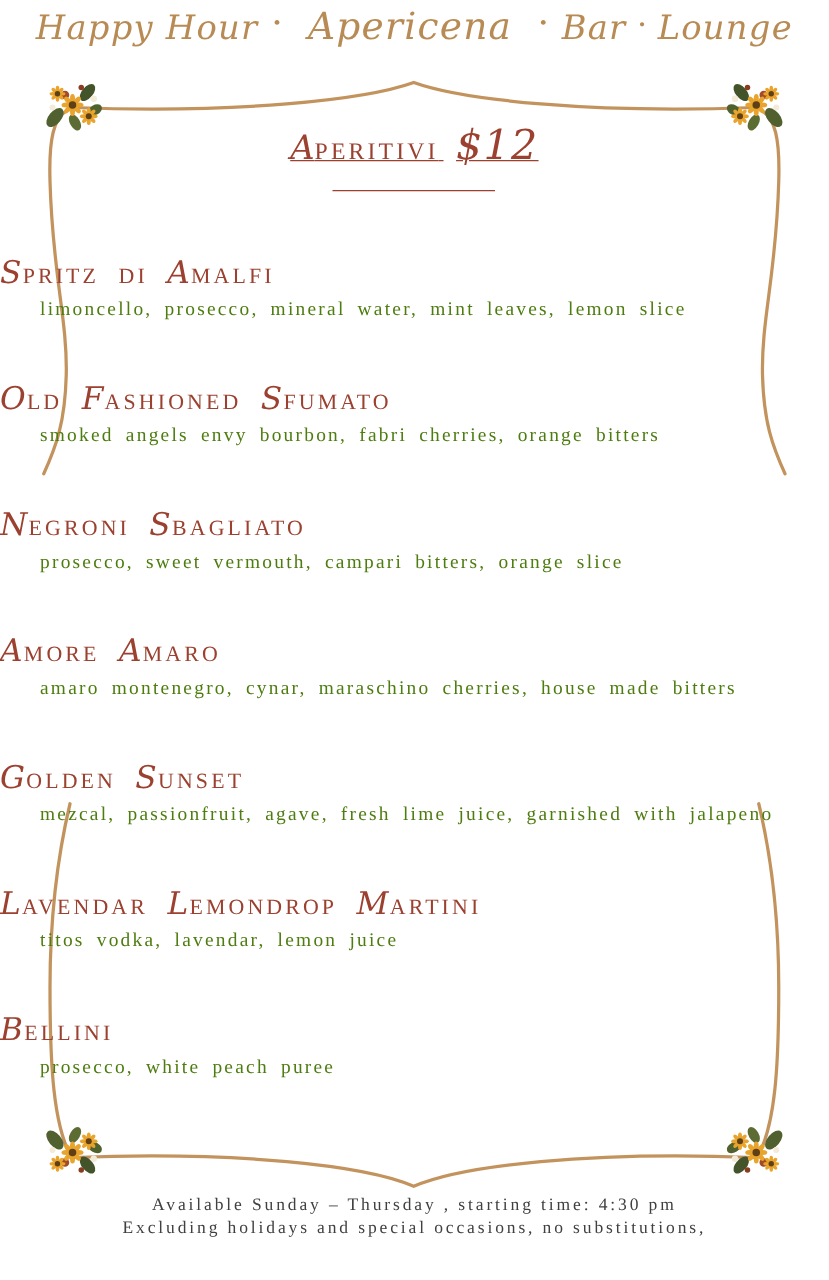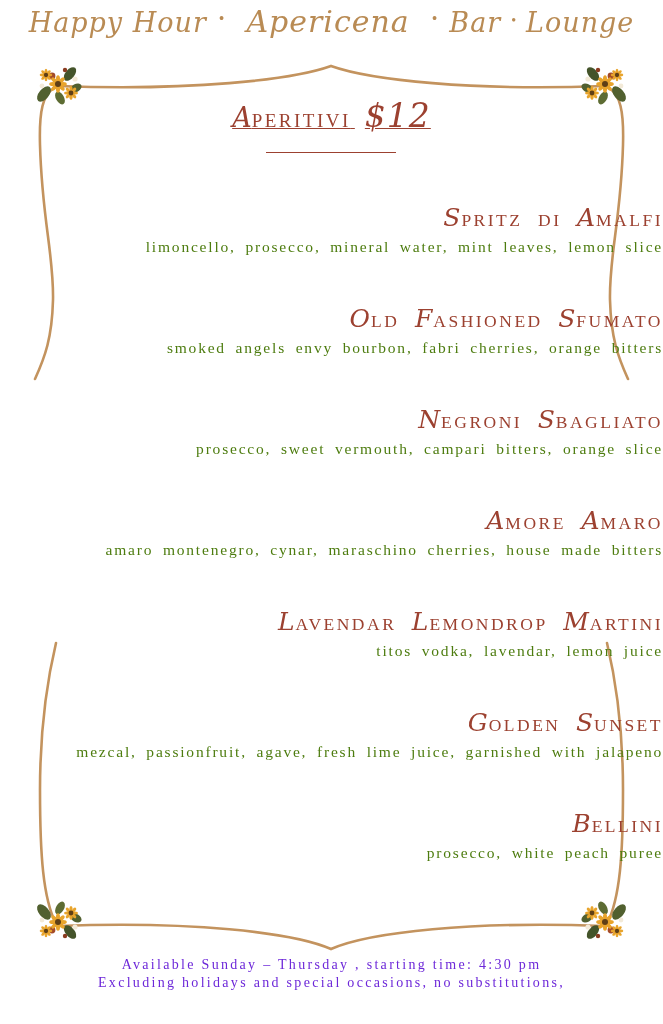--- a/index.html
+++ b/index.html
@@ -33,37 +33,37 @@
   .section-title .price{
     font-style:italic;font-family:"DejaVu Serif",serif;
     font-size:33px;margin-left:10px;letter-spacing:1px;
   }
   .section-divider{
     position:absolute;top:152px;left:266px;width:130px;height:1px;
     background:#9c4130;
   }
 
   
-  .menu-items{position:absolute;top:203px;left:0;right:0;text-align:right;}
+  .menu-items{position:absolute;top:203px;left:0;right:0;text-align:left;}
   .menu-item{height:101px;}
   .item-name{
     color:#9c4130;white-space:nowrap;line-height:30px;
     letter-spacing:2.5px;word-spacing:9px;
   }
   .item-name .init{font-style:italic;font-size:25px;font-family:"DejaVu Serif",serif;letter-spacing:1px;}
   .item-name .sc{font-size:17.5px;}
   .item-desc{
     color:#4d7c0f;font-size:15.5px;letter-spacing:1.8px;word-spacing:4px;
     line-height:21px;white-space:nowrap;margin-left:32px;
   }
 
   
   .menu-footer{
     position:absolute;top:956px;left:0;right:0;text-align:center;
-    color:#6d28d9;font-size:14px;letter-spacing:2.3px;line-height:17.5px;
+    color:#404040;font-size:14px;letter-spacing:2.3px;line-height:17.5px;
     white-space:nowrap;
   }
 </style>
 </head>
 <body>
 
 <div class="page">
 
   <svg class="frame-svg" viewBox="0 0 663 1024" aria-hidden="true">
     <defs>
@@ -141,26 +141,26 @@
       </div>
       <div class="menu-item">
         <div class="item-name fancy"><span class="init">N</span><span class="sc">EGRONI</span> <span class="init">S</span><span class="sc">BAGLIATO</span></div>
         <div class="item-desc">prosecco, sweet vermouth, campari bitters, orange slice</div>
       </div>
       <div class="menu-item">
         <div class="item-name fancy"><span class="init">A</span><span class="sc">MORE</span> <span class="init">A</span><span class="sc">MARO</span></div>
         <div class="item-desc">amaro montenegro, cynar, maraschino cherries, house made bitters</div>
       </div>
       <div class="menu-item">
+        <div class="item-name fancy"><span class="init">G</span><span class="sc">OLDEN</span> <span class="init">S</span><span class="sc">UNSET</span></div>
+        <div class="item-desc">mezcal, passionfruit, agave, fresh lime juice, garnished with jalapeno</div>
+      </div>
+      <div class="menu-item">
         <div class="item-name fancy"><span class="init">L</span><span class="sc">AVENDAR</span> <span class="init">L</span><span class="sc">EMONDROP</span> <span class="init">M</span><span class="sc">ARTINI</span></div>
         <div class="item-desc">titos vodka, lavendar, lemon juice</div>
-      </div>
-      <div class="menu-item">
-        <div class="item-name fancy"><span class="init">G</span><span class="sc">OLDEN</span> <span class="init">S</span><span class="sc">UNSET</span></div>
-        <div class="item-desc">mezcal, passionfruit, agave, fresh lime juice, garnished with jalapeno</div>
       </div>
       <div class="menu-item">
         <div class="item-name fancy"><span class="init">B</span><span class="sc">ELLINI</span></div>
         <div class="item-desc">prosecco, white peach puree</div>
       </div>
     </div>
 
   <div class="menu-footer">
       <div>Available Sunday – Thursday , starting time: 4:30 pm</div>
       <div>Excluding holidays and special occasions, no substitutions,</div>

